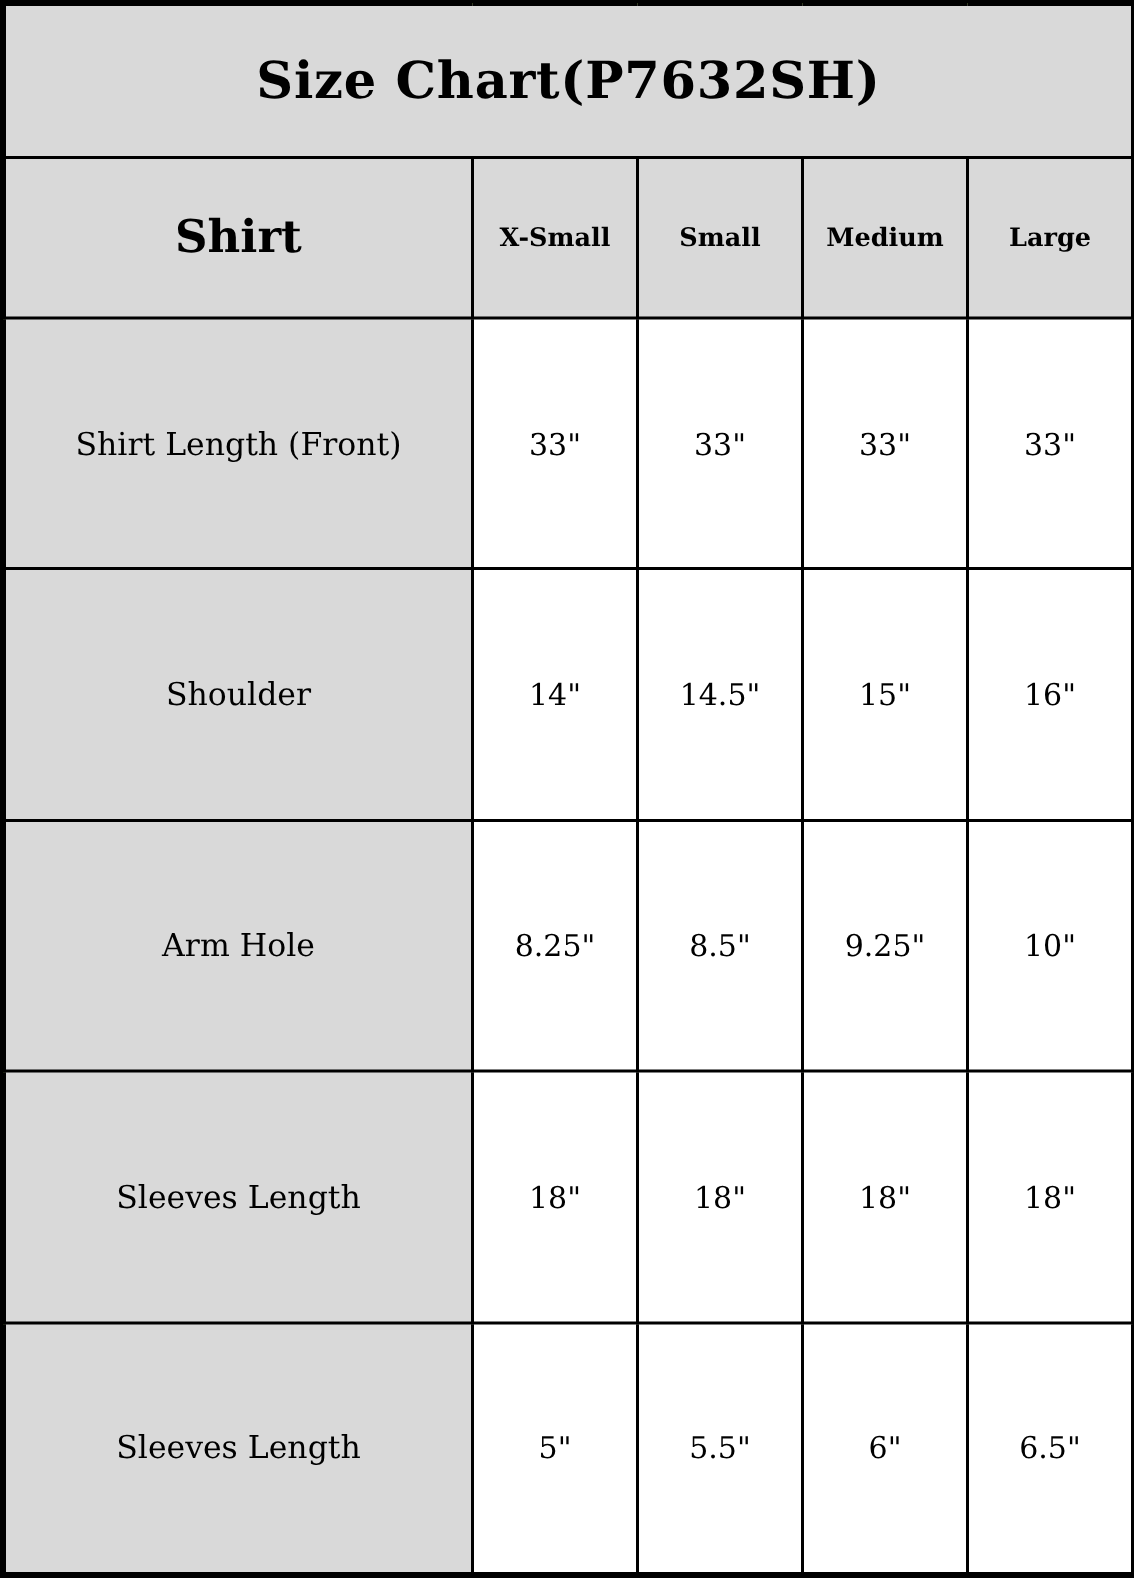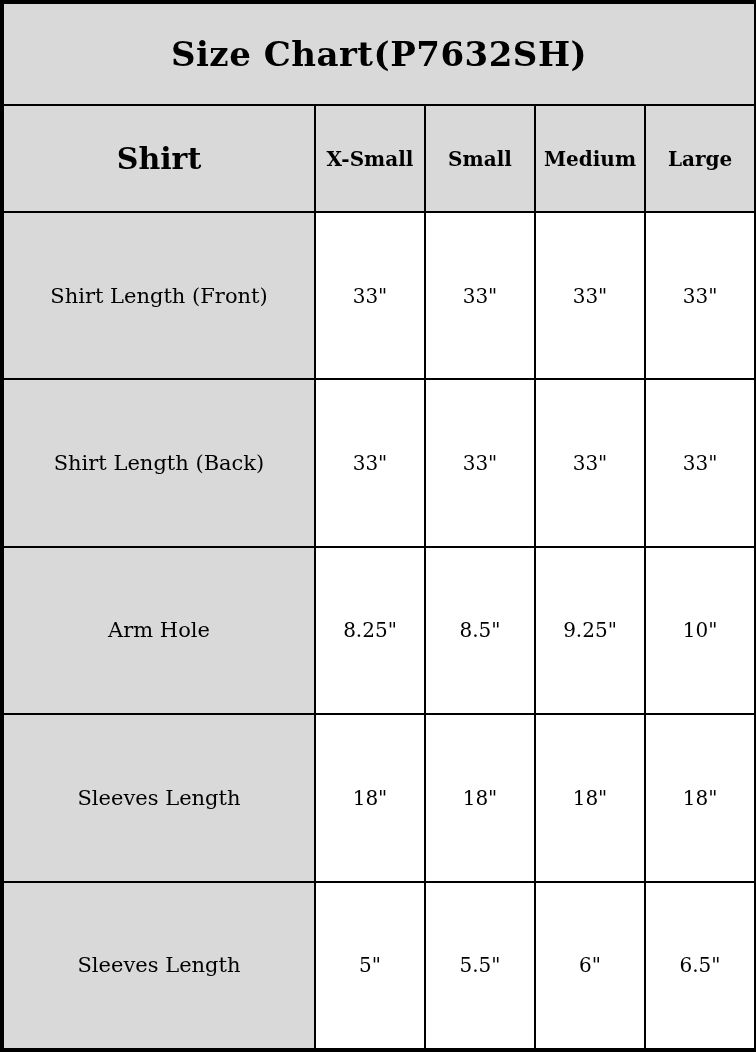--- a/index.html
+++ b/index.html
@@ -42,21 +42,21 @@
     letter-spacing: 0.5px;
   }
   .corner-cell {
     background: #d9d9d9;
     font-size: 30px;
     font-weight: bold;
     height: 105px;
   }
   .head-cell {
     background: #d9d9d9;
-    font-size: 20px;
+    font-size: 17px;
     font-weight: bold;
   }
   .row-label {
     background: #d9d9d9;
     font-size: 21px;
     text-align: left;
     padding-left: 10px;
     font-weight: normal;
     margin-top: 40px;
   }
@@ -93,28 +93,28 @@
       </tr>
 
       <tr>
         <td class="row-label">Shirt Length (Front)</td>
         <td class="value-cell">33"</td>
         <td class="value-cell">33"</td>
         <td class="value-cell">33"</td>
         <td class="value-cell">33"</td>
       </tr>
 
+
       <tr>
-        <td class="row-label">Shirt Length (Back)</td>
-        <td class="value-cell">33"</td>
-        <td class="value-cell">33"</td>
-        <td class="value-cell">33"</td>
-        <td class="value-cell">33"</td>
+        <td class="row-label">Shoulder</td>
+        <td class="value-cell">14"</td>
+        <td class="value-cell">14.5"</td>
+        <td class="value-cell">15"</td>
+        <td class="value-cell">16"</td>
       </tr>
-
 
 
       <tr>
         <td class="row-label">Arm Hole</td>
         <td class="value-cell">8.25"</td>
         <td class="value-cell">8.5"</td>
         <td class="value-cell">9.25"</td>
         <td class="value-cell">10"</td>
       </tr>
 

